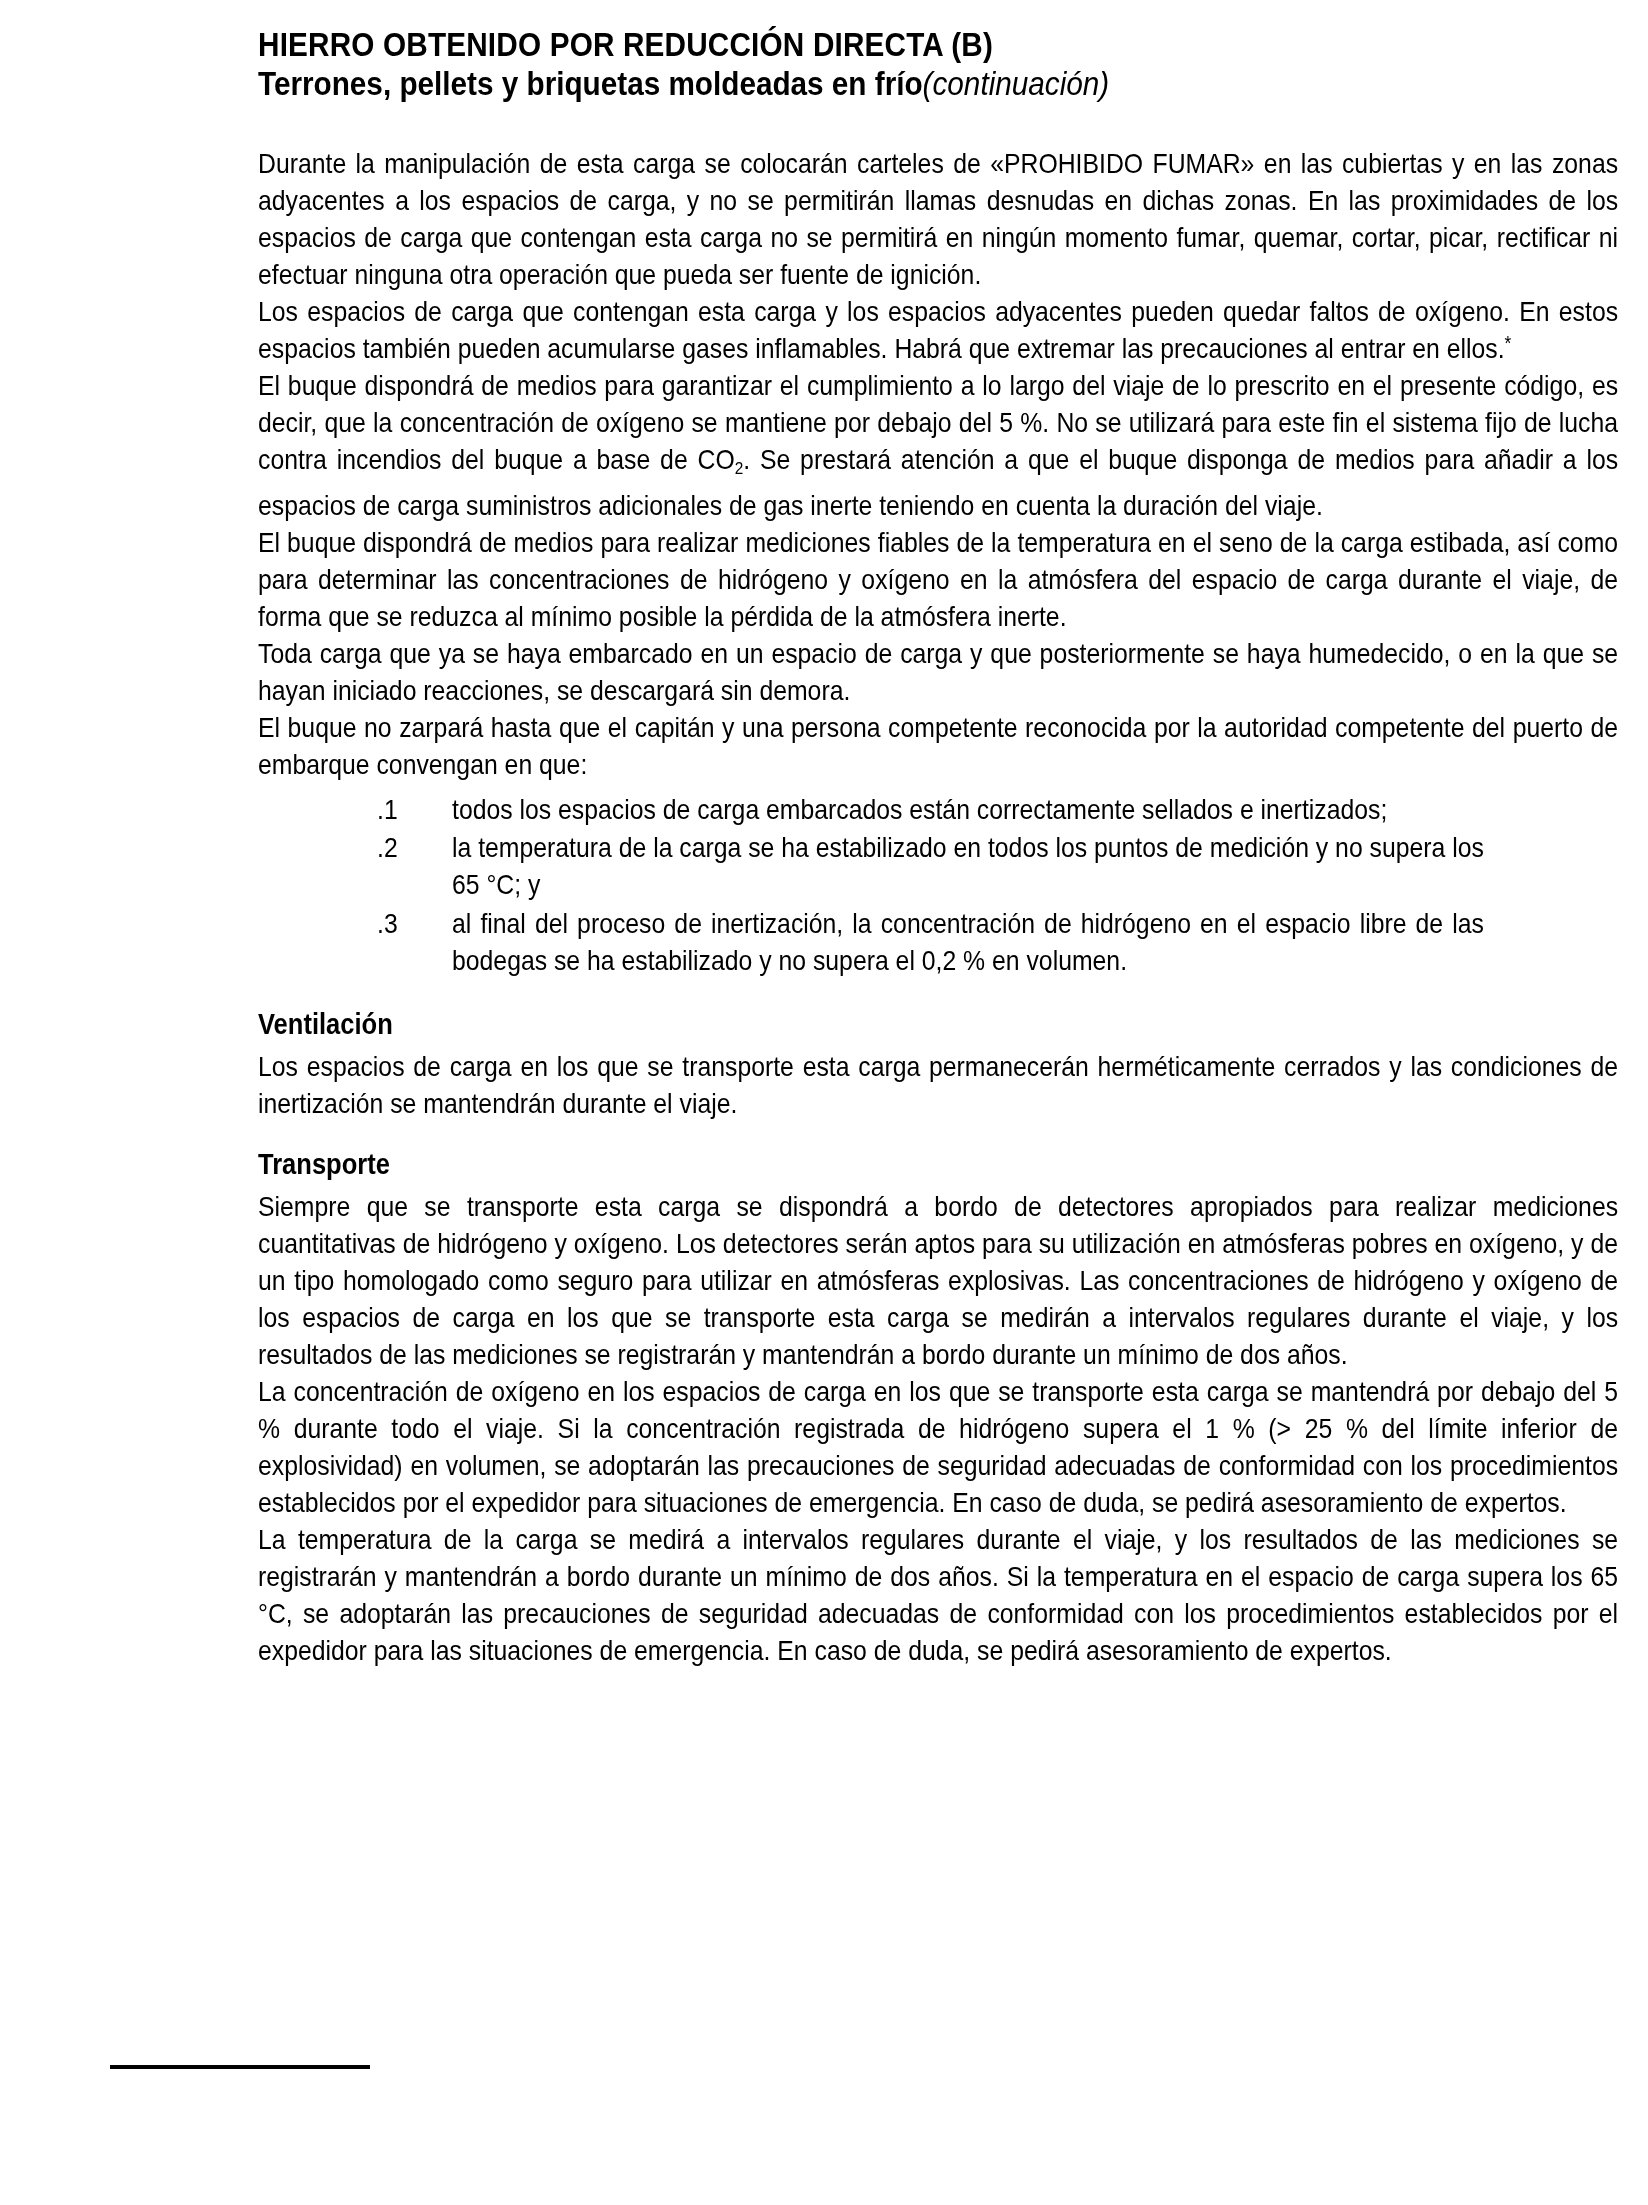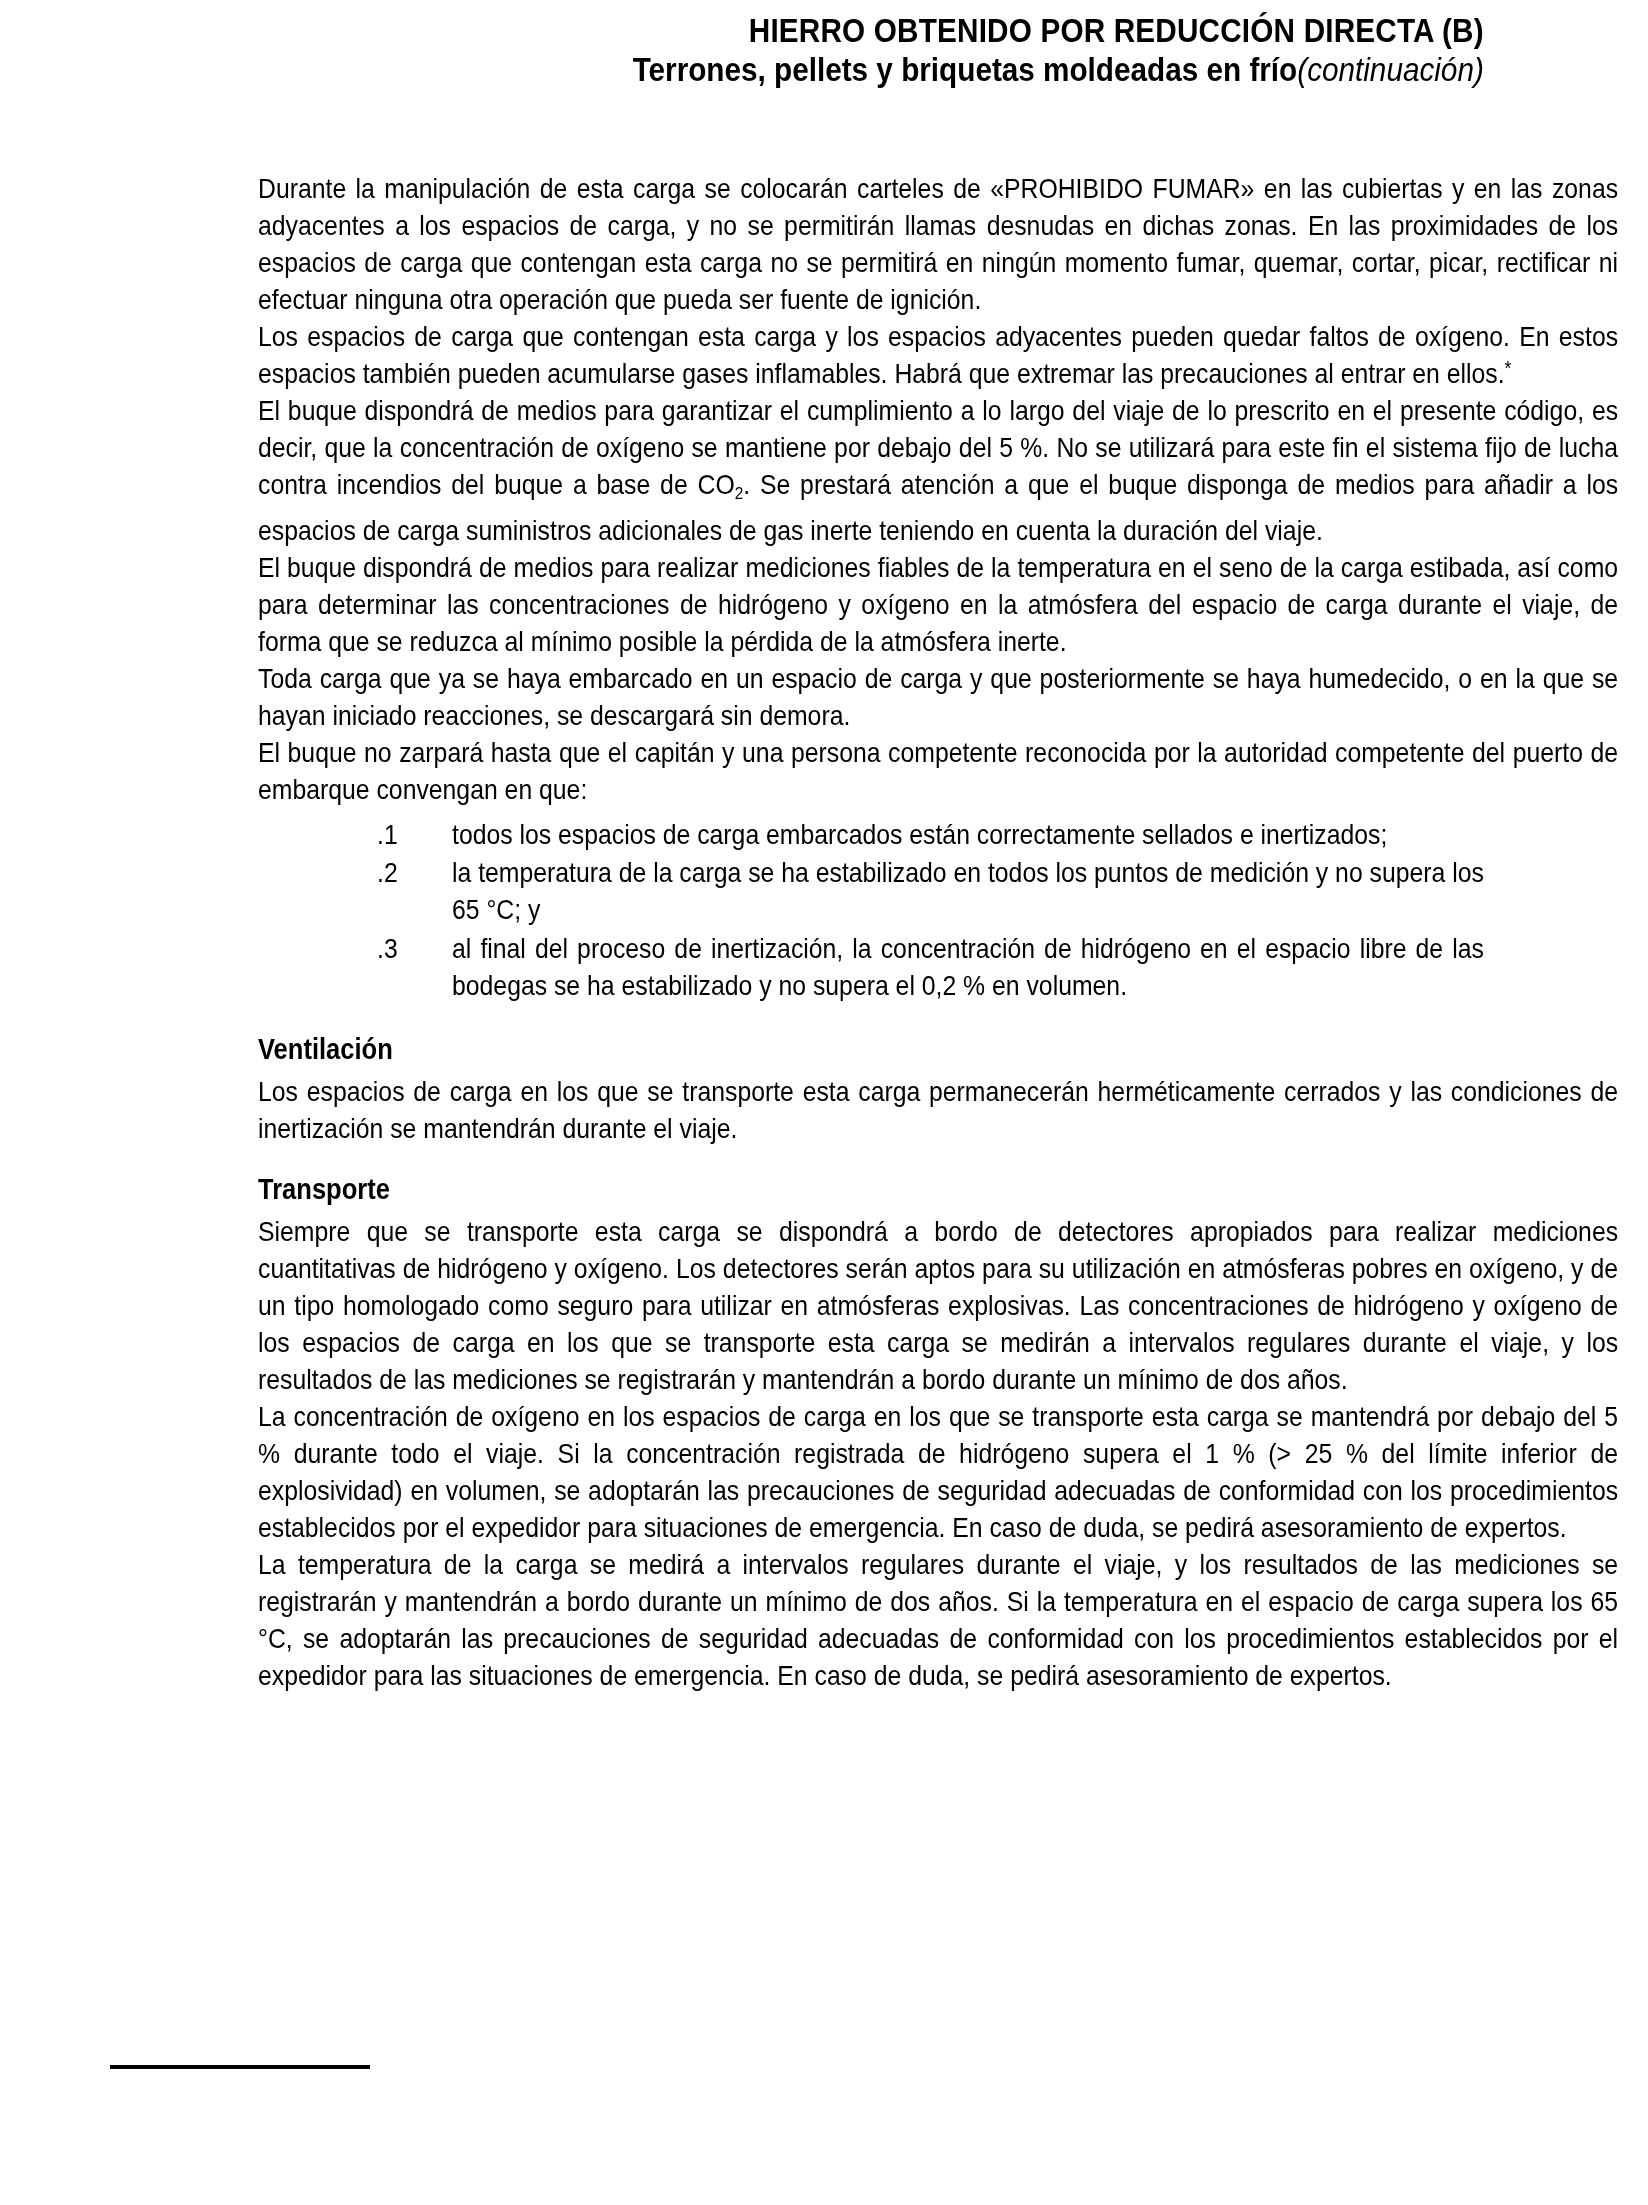--- a/index.html
+++ b/index.html
@@ -22,23 +22,22 @@
     left: 0; top: 0;
     width: 1648px;
     height: 2205px;
     box-sizing: border-box;
   }
 
   
   .header {
     position: absolute;
     left: 258px;
-    top: 12px;
+    top: 26px;
     width: 1362px;
-    text-align: right;
   }
   .title-main {
     font-family: "Liberation Sans", sans-serif;
     font-weight: bold;
     font-size: 33px;
     line-height: 38px;
     letter-spacing: 0.2px;
     transform: scaleX(0.90);
     transform-origin: left center;
     white-space: nowrap;
@@ -58,21 +57,20 @@
     font-weight: normal;
     font-style: italic;
   }
 
   
   .body-col {
     position: absolute;
     left: 258px;
     top: 145px;
     width: 1360px;
-    margin-top: 25px;
   }
 
   p.para {
     margin: 0 0 0 0;
     font-size: 28px;
     line-height: 37px;
     text-align: justify;
     text-justify: inter-word;
     transform: scaleX(0.885);
     transform-origin: left top;

